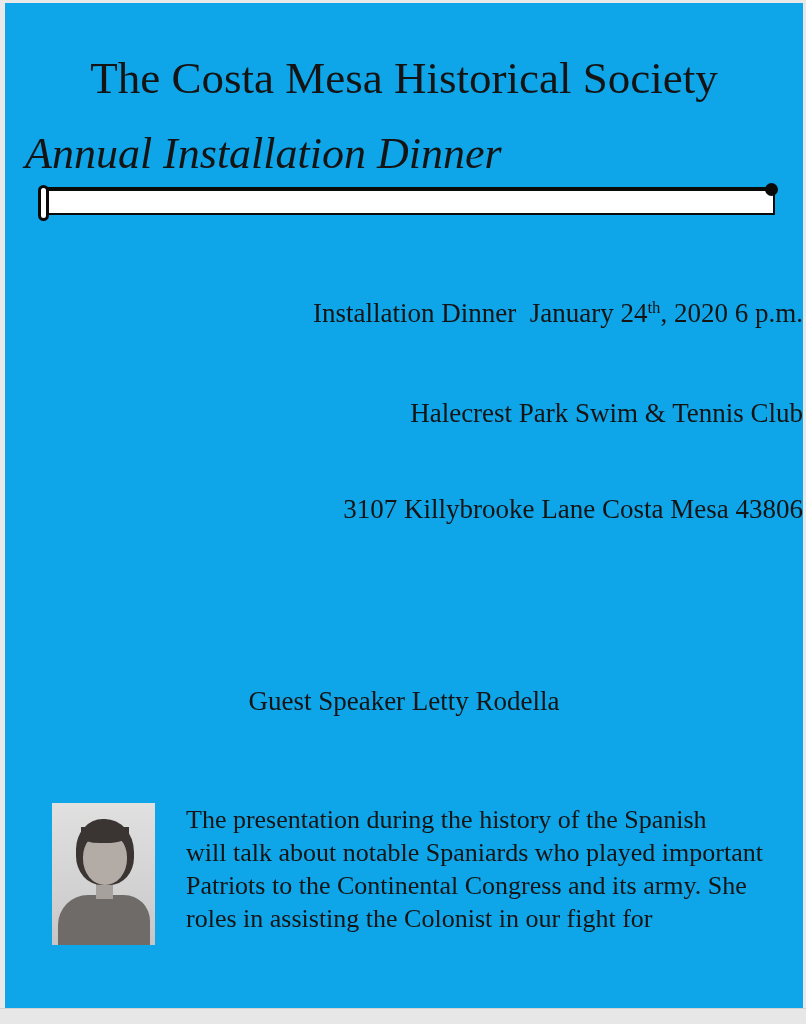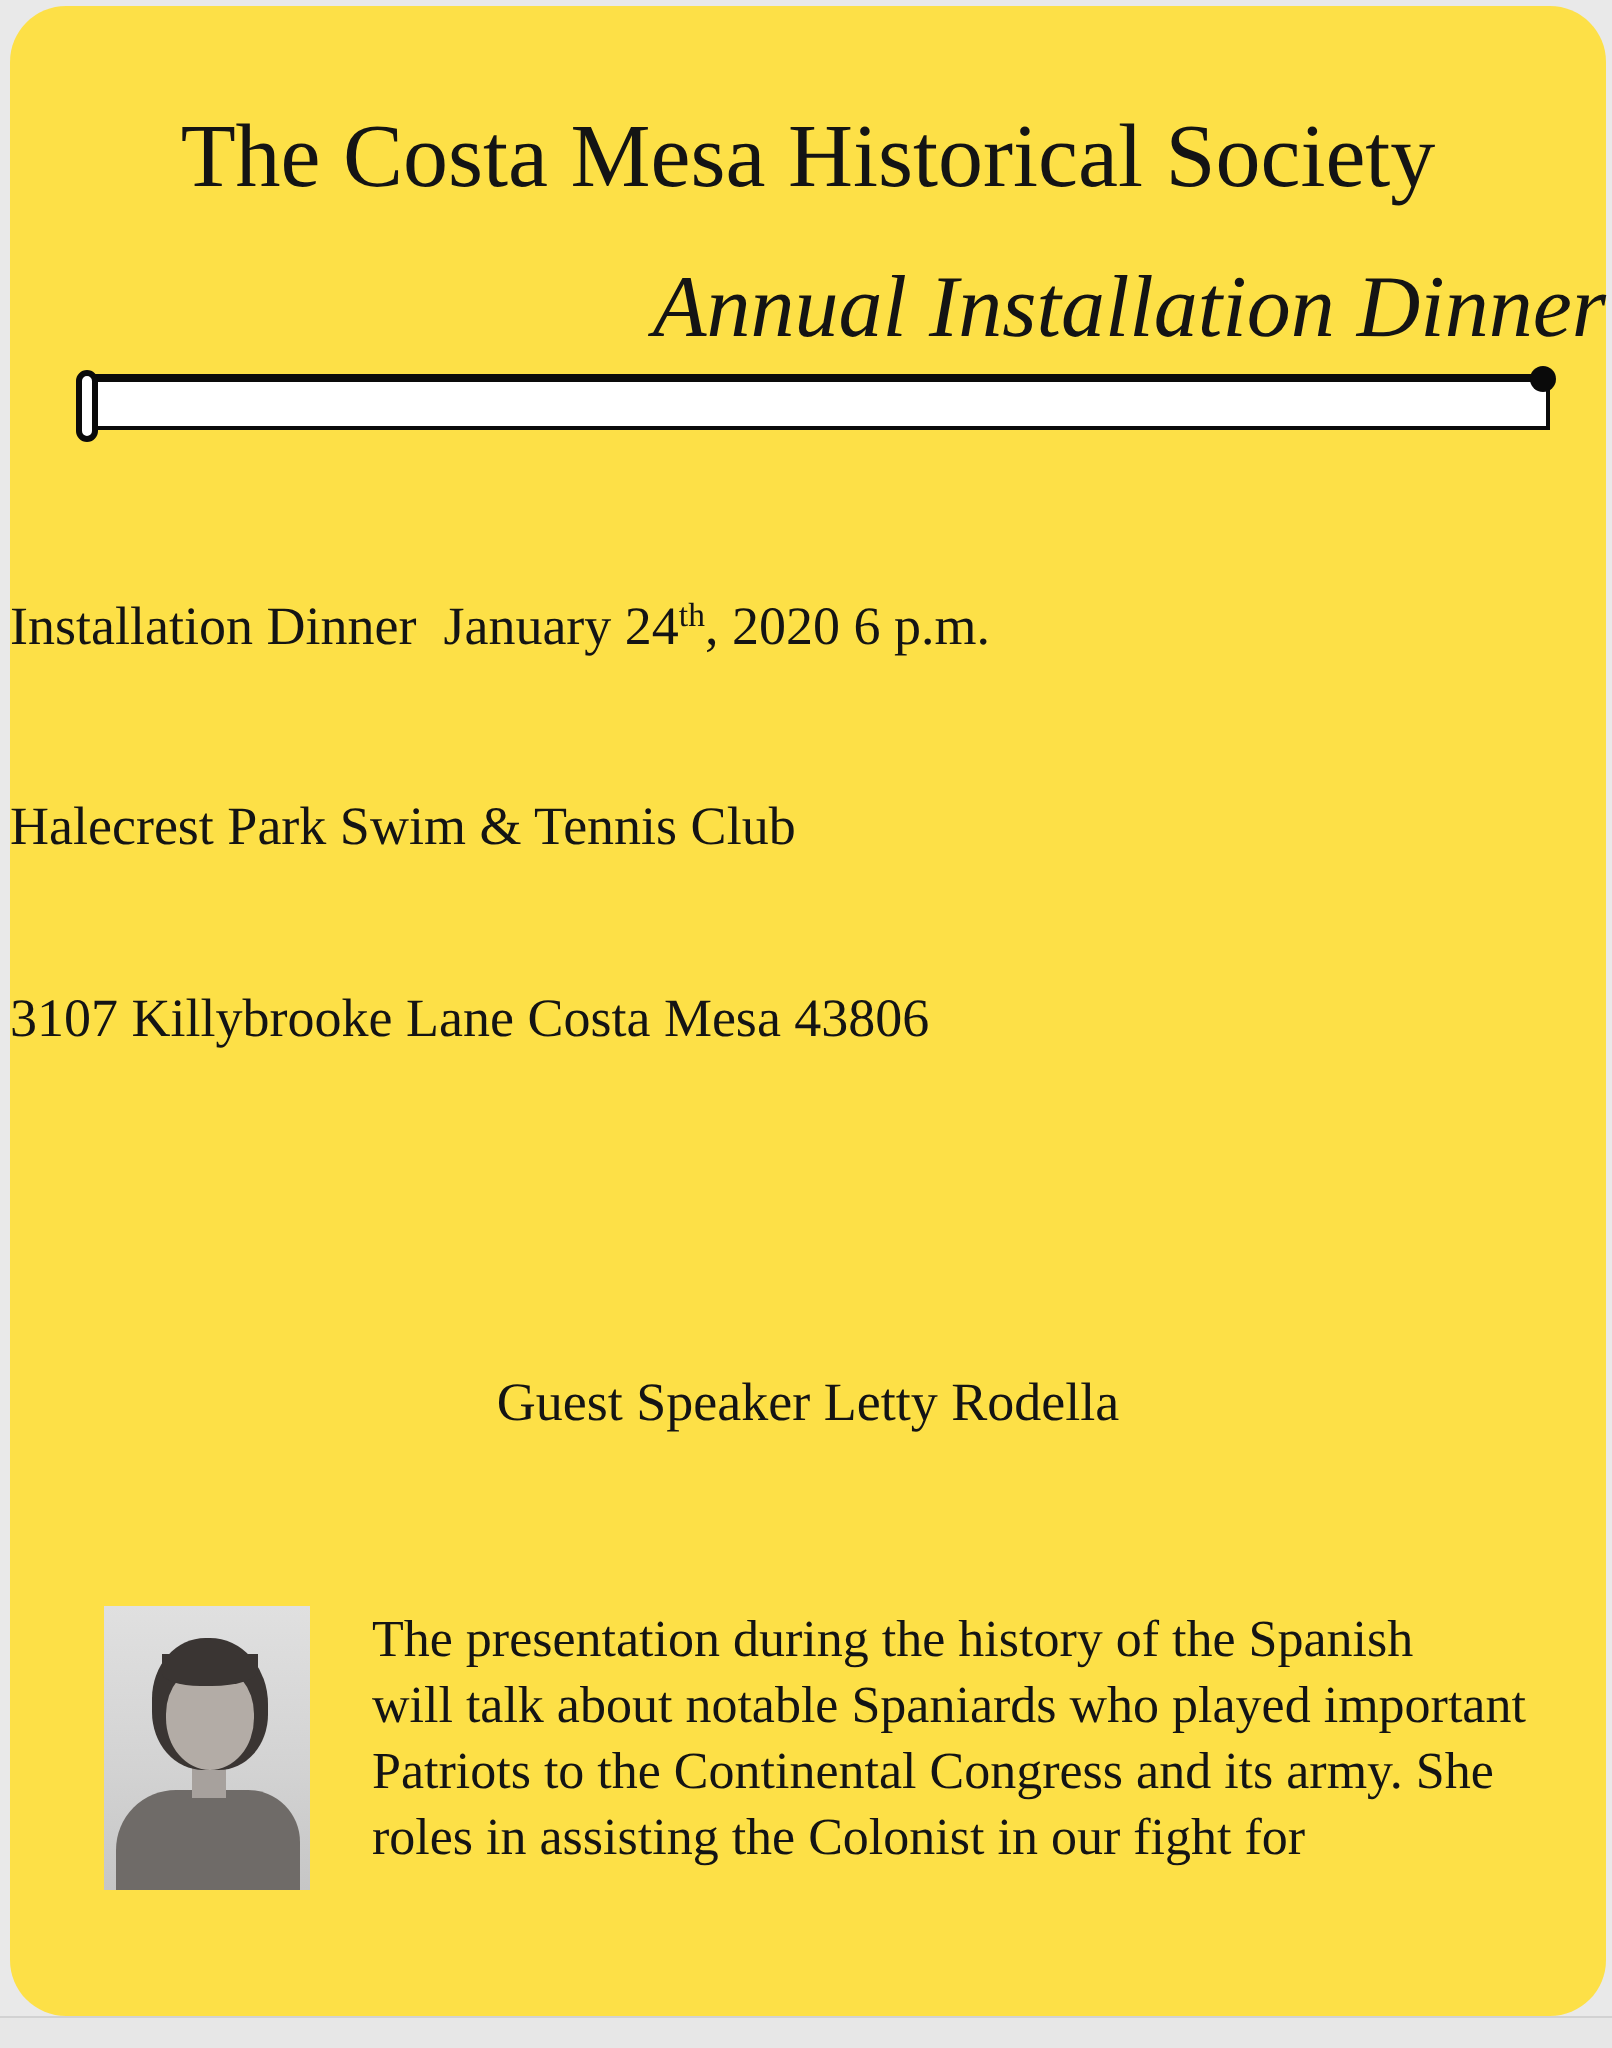--- a/index.html
+++ b/index.html
@@ -7,37 +7,37 @@
     width:806px;height:1024px;
     background:#e9e9e9;
     font-family:"Liberation Serif", serif;
     color:#141414;
     position:relative;
     overflow:hidden;
   }
   .page{
     position:absolute;left:5px;top:3px;
     width:798px;height:1005px;
-    background:#fde047;
+    background:#0ea5e9;
     box-sizing:border-box;
     padding-top:48px;
-    border-radius:28px;
   }
   .page-bottom-edge{
     position:absolute;left:0;top:1008px;width:806px;height:16px;
     background:#e7e7e7;border-top:1px solid #d2d2d2;
   }
   .title{
     font-size:45px;line-height:54px;text-align:center;
     letter-spacing:0px;white-space:pre-wrap;
   }
   .subtitle{
     margin-top:24px;
-    font-size:44px;line-height:50px;text-align:right;font-style:italic;
+    font-size:44px;line-height:50px;text-align:left;font-style:italic;
     white-space:pre-wrap;
+    margin-left:20px;
   }
   
   .banner{
     position:relative;
     margin-top:6px;margin-left:33px;
     width:737px;height:36px;
   }
   .banner .rod{
     position:absolute;left:0;top:0;width:11px;height:36px;
     box-sizing:border-box;background:#fff;
@@ -47,21 +47,21 @@
     position:absolute;left:7px;top:2px;right:0;height:28px;
     box-sizing:border-box;background:#fff;
     border-top:4px solid #0a0a0a;
     border-bottom:2px solid #0a0a0a;
     border-right:2px solid #0a0a0a;
   }
   .banner .nub{
     position:absolute;right:-3px;top:-2px;width:13px;height:13px;
     background:#0a0a0a;border-radius:50%;
   }
-  .event-block{margin-top:12px;text-align:left;font-size:27px;line-height:32px;white-space:pre-wrap;}
+  .event-block{margin-top:12px;text-align:right;font-size:27px;line-height:32px;white-space:pre-wrap;}
   .speaker-block{margin-top:32px;text-align:center;font-size:27px;line-height:32px;white-space:pre-wrap;}
   .sup{font-size:0.62em;vertical-align:baseline;position:relative;top:-0.55em;}
   
   .about{
     margin-top:22px;margin-left:47px;margin-right:28px;
     display:flex;align-items:flex-start;
   }
   .photo{
     width:103px;height:142px;flex:0 0 auto;
     position:relative;overflow:hidden;

